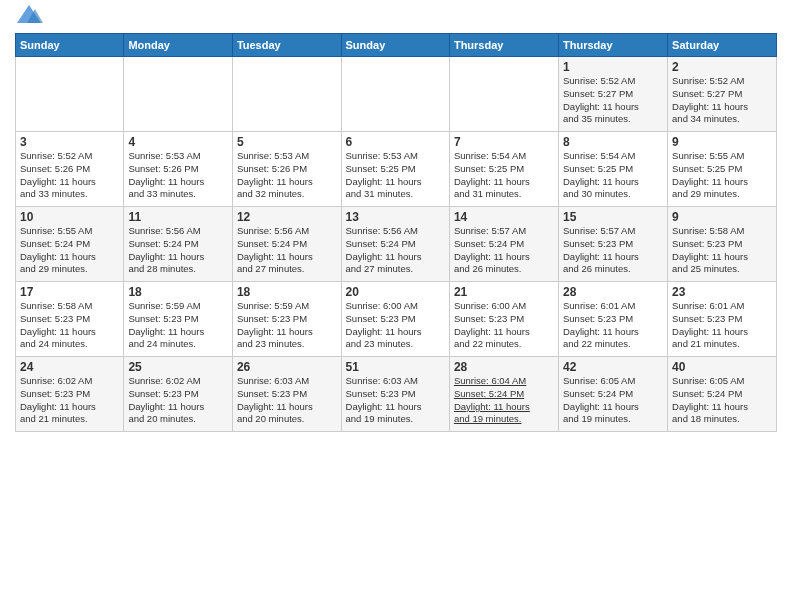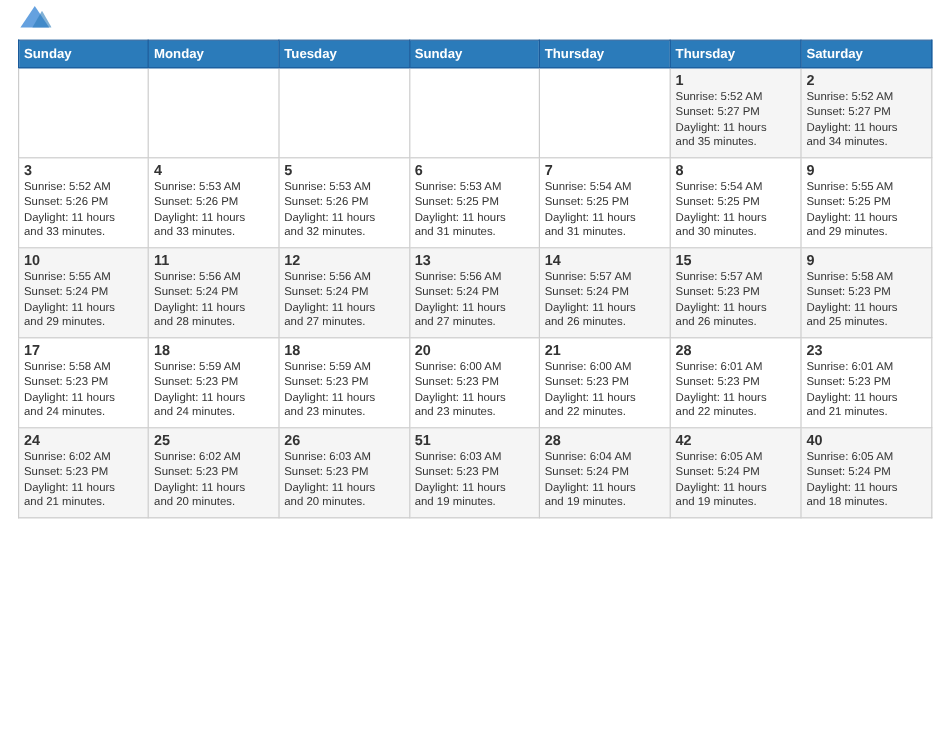--- a/index.html
+++ b/index.html
@@ -327,21 +327,21 @@
           </td>
           <td>
             <span class="day-num">51</span>
             <div class="day-info" style="white-space: pre-line;">Sunrise: 6:03 AM
 Sunset: 5:23 PM
 Daylight: 11 hours
 and 19 minutes.</div>
           </td>
           <td>
             <span class="day-num">28</span>
-            <div class="day-info" style="white-space: pre-line;">Sunrise: 6:04 AM
+            <div class="day-info" style="white-space: pre-line; text-decoration: underline;">Sunrise: 6:04 AM
 Sunset: 5:24 PM
 Daylight: 11 hours
 and 19 minutes.</div>
           </td>
           <td>
             <span class="day-num">42</span>
             <div class="day-info" style="white-space: pre-line;">Sunrise: 6:05 AM
 Sunset: 5:24 PM
 Daylight: 11 hours
 and 19 minutes.</div>

